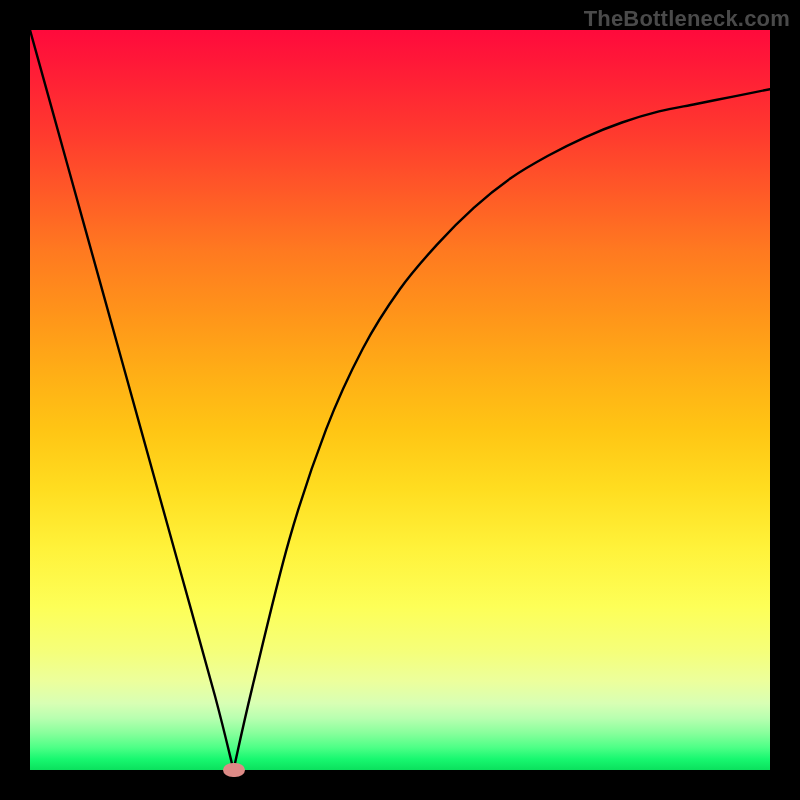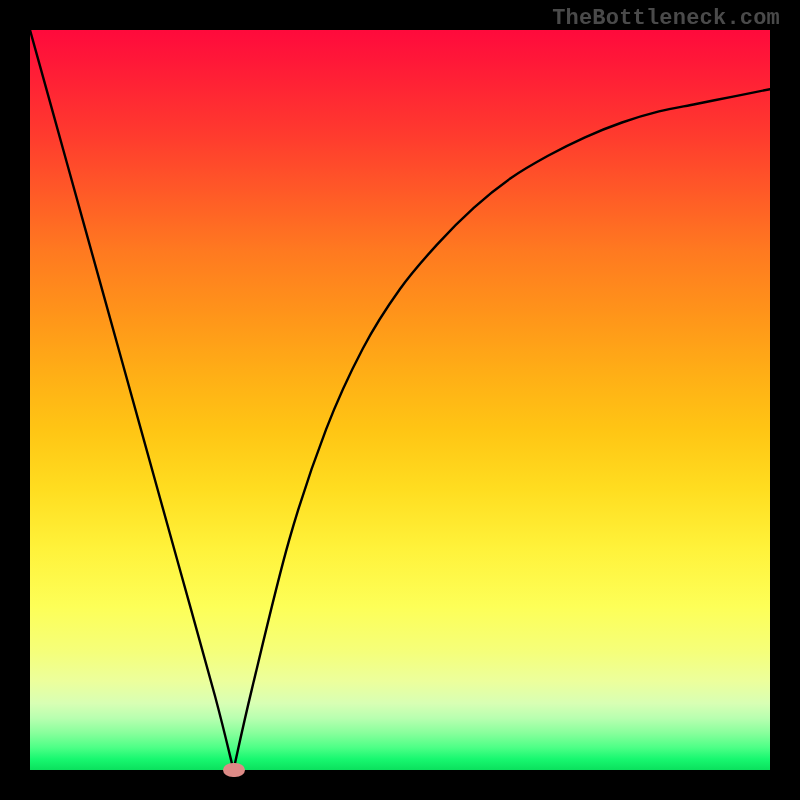--- a/index.html
+++ b/index.html
@@ -41,27 +41,26 @@
       #b8ffb0 93%,
       #88ff9c 95%,
       #4cff86 97%,
       #18f870 98.5%,
       #0be05d 100%
     );
   }
   .watermark {
     position: absolute;
     top: 6px;
-    right: 20px;
+    right: 10px;
     color: #4a4a4a;
     font-size: 22px;
     font-weight: 600;
     letter-spacing: 0.2px;
     user-select: none;
-    font-family: Liberation Mono, monospace;
   }
   svg.curve {
     position: absolute;
     left: 0;
     top: 0;
     width: 740px;
     height: 740px;
   }
   .marker {
     position: absolute;

